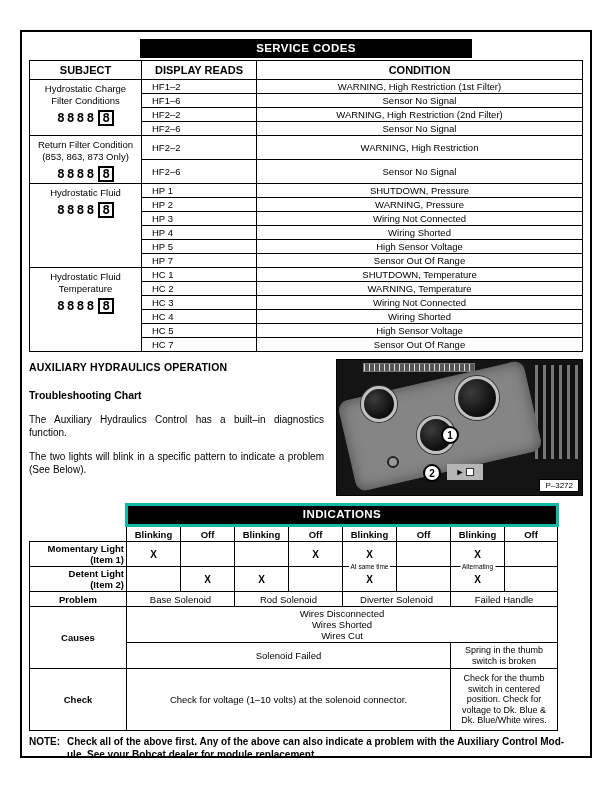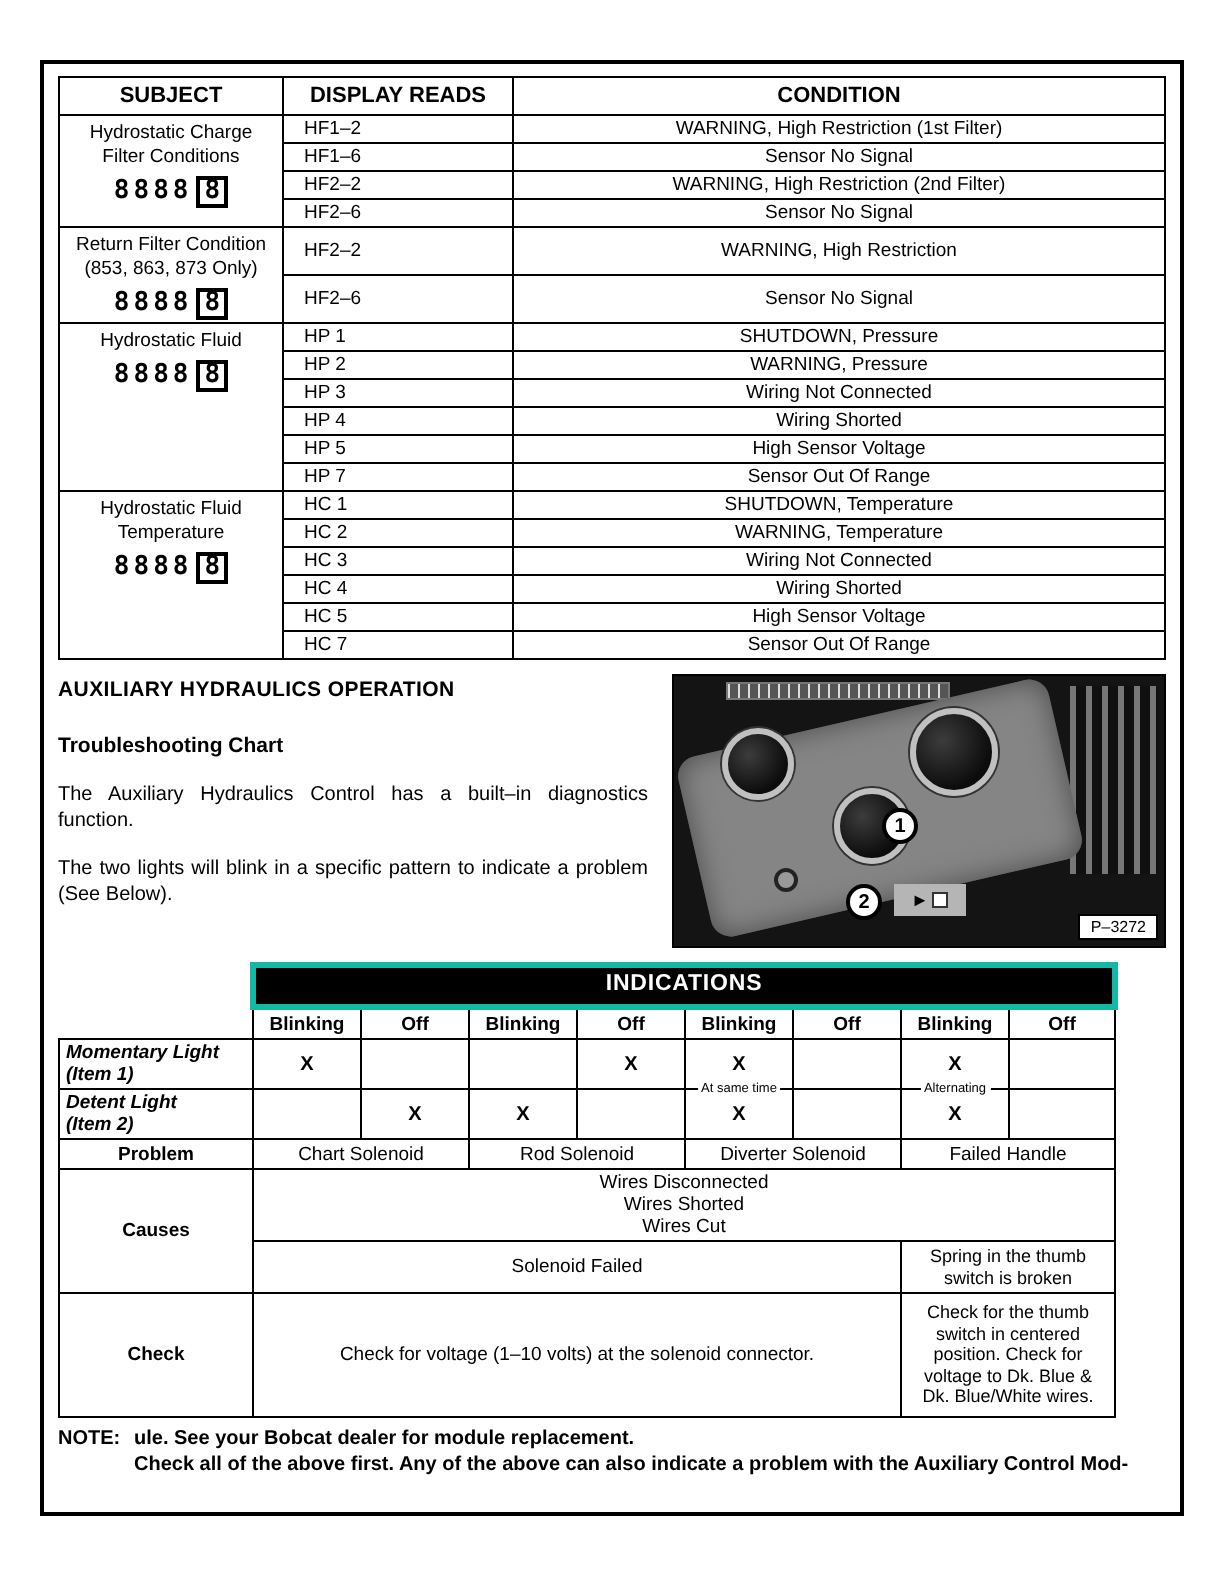--- a/index.html
+++ b/index.html
@@ -57,21 +57,21 @@
   .ph-label { position:absolute; right:3px; bottom:3px; background:#fff; border:1px solid #000;
               font-size:8px; padding:1px 5px; }
 
   
   .ind { width:530px; margin-top:7px; }
   .ind td { border:1px solid #000000; font-size:9.5px; line-height:11px; text-align:center; padding:1px 2px; }
   .ind td.nb { border:none; background:#fff; }
   .ind td.titlebar { background:#000; color:#fff; font-weight:bold; font-size:11.5px;
                      letter-spacing:.4px; padding:3px 0 4px; border:3px solid #14b8a6; }
   .ind tr.colhdr td { font-weight:bold; height:16px; }
-  .ind td.lbl { text-align:left; font-weight:bold; padding-left:3px;font-style:italic; }
+  .ind td.lbl { text-align:right; font-weight:bold; padding-left:3px; }
   .ind td.lblc { font-weight:bold; }
   .ind td.x { font-weight:bold; font-size:10px; }
   .ind tr.r-mom td { height:21px; }
   .ind tr.r-det td { height:23px; }
   .ind tr.r-prob td { height:15px; }
   .ind tr.r-causes1 td { height:30px; }
   .ind tr.r-causes2 td { height:22px; }
   .ind tr.r-check td { height:62px; }
   .ind td.annc { position:relative; }
   .ann { position:absolute; top:-5px; left:50%; transform:translateX(-50%); background:#fff;
@@ -83,20 +83,21 @@
   .note-label { width:38px; flex:none; }
   .footer { position:absolute; left:20px; right:20px; top:801px; height:26px; }
   .pageno { position:absolute; left:0; right:0; top:7px; text-align:center; font-weight:bold; font-size:10px; }
   .fright { position:absolute; right:1px; top:0; text-align:right; font-weight:bold; font-size:9.5px; line-height:11.5px; }
 </style>
 </head>
 <body>
 
 <div class="frame">
 
+  <div class="sc-titlebar">SERVICE CODES</div>
 
   <table class="sc">
     <colgroup>
         <col style="width:112px">
         <col style="width:115px">
         <col>
       </colgroup>
     <tbody>
       <tr class="hdr">
         <td>SUBJECT</td>
@@ -295,21 +296,21 @@
         </td>
         <td class="x"></td>
         <td class="x annc">
           <div class="ann">Alternating</div>
           <span>X</span>
         </td>
         <td class="x"></td>
       </tr>
       <tr class="r-prob">
         <td class="lblc">Problem</td>
-        <td colspan="2">Chart Solenoid</td>
+        <td colspan="2">Base Solenoid</td>
         <td colspan="2">Rod Solenoid</td>
         <td colspan="2">Diverter Solenoid</td>
         <td colspan="2">Failed Handle</td>
       </tr>
       <tr class="r-causes1">
         <td class="lblc" rowspan="2">Causes</td>
         <td colspan="8">
           <div>Wires Disconnected</div>
           <div>Wires Shorted</div>
           <div>Wires Cut</div>
@@ -323,22 +324,22 @@
         <td class="lblc">Check</td>
         <td colspan="6">Check for voltage (1–10 volts) at the solenoid connector.</td>
         <td colspan="2" class="small">Check for the thumb switch in centered position. Check for voltage to Dk. Blue &amp; Dk. Blue/White wires.</td>
       </tr>
     </tbody>
   </table>
 
   <div class="note">
     <div class="note-label">NOTE:</div>
     <div>
+      <div>Check all of the above first. Any of the above can also indicate a problem with the Auxiliary Control Mod-</div>
       <div>ule. See your Bobcat dealer for module replacement.</div>
-      <div>Check all of the above first. Any of the above can also indicate a problem with the Auxiliary Control Mod-</div>
     </div>
   </div>
 </div>
 
 <div class="footer">
   <div class="pageno">76</div>
   <div class="fright">
     <div>873 Bobcat Loader</div>
     <div>Operation &amp; Maintenance Manual</div>
   </div>

